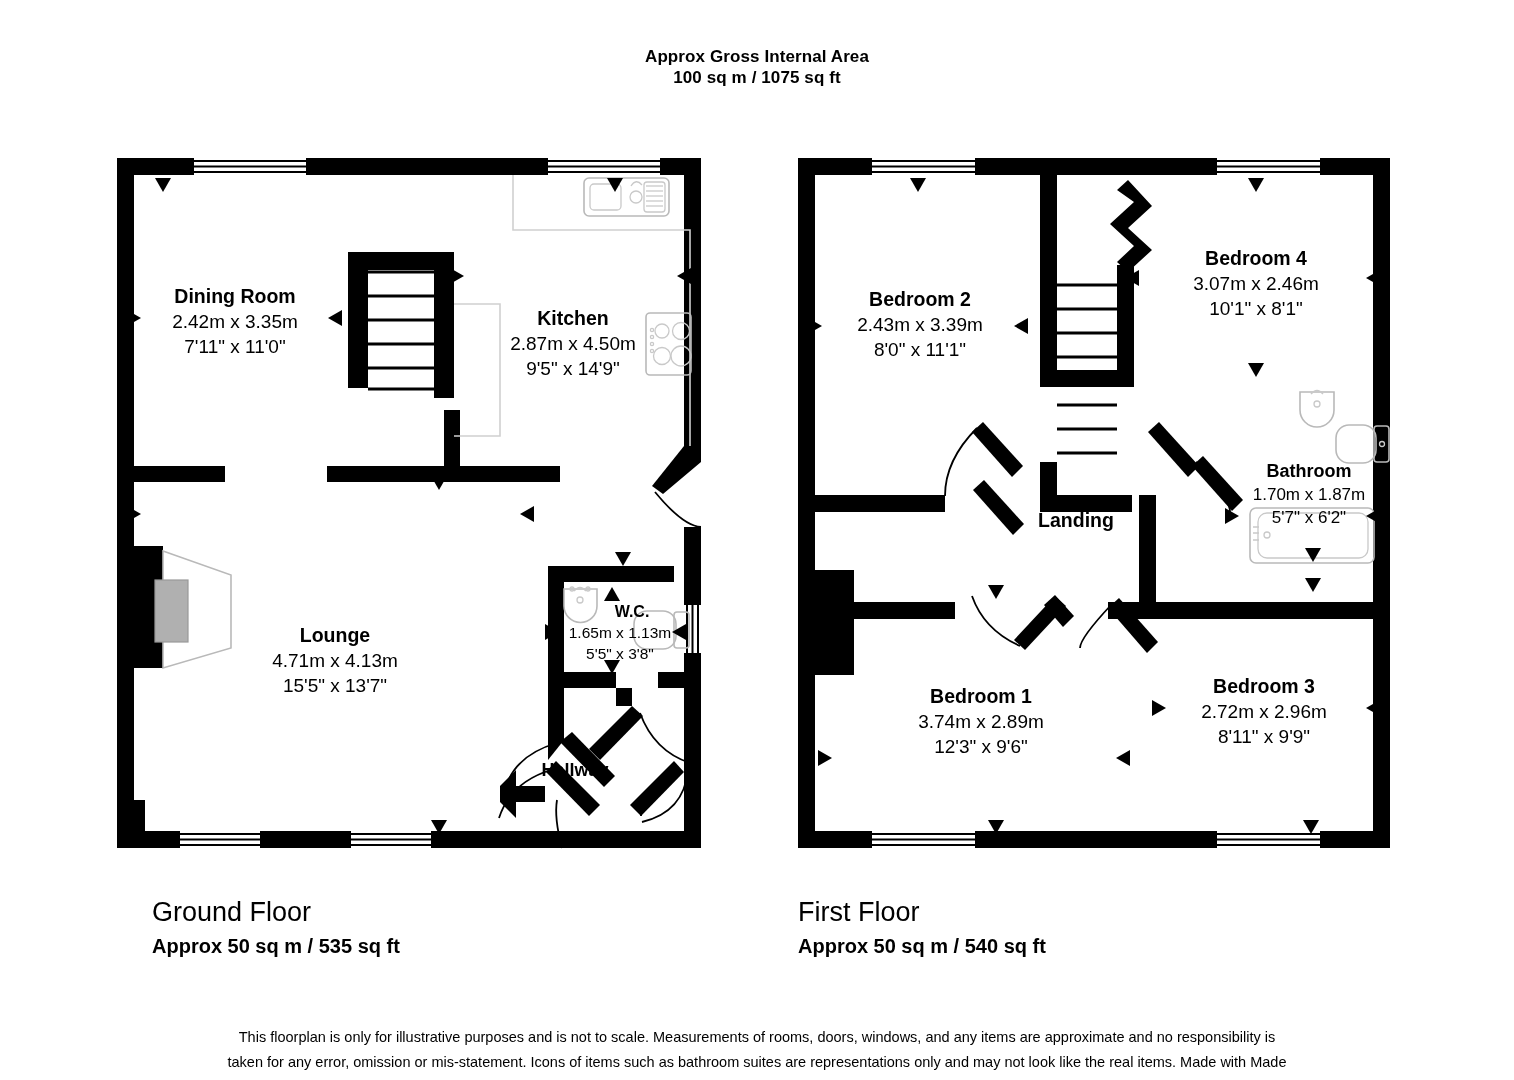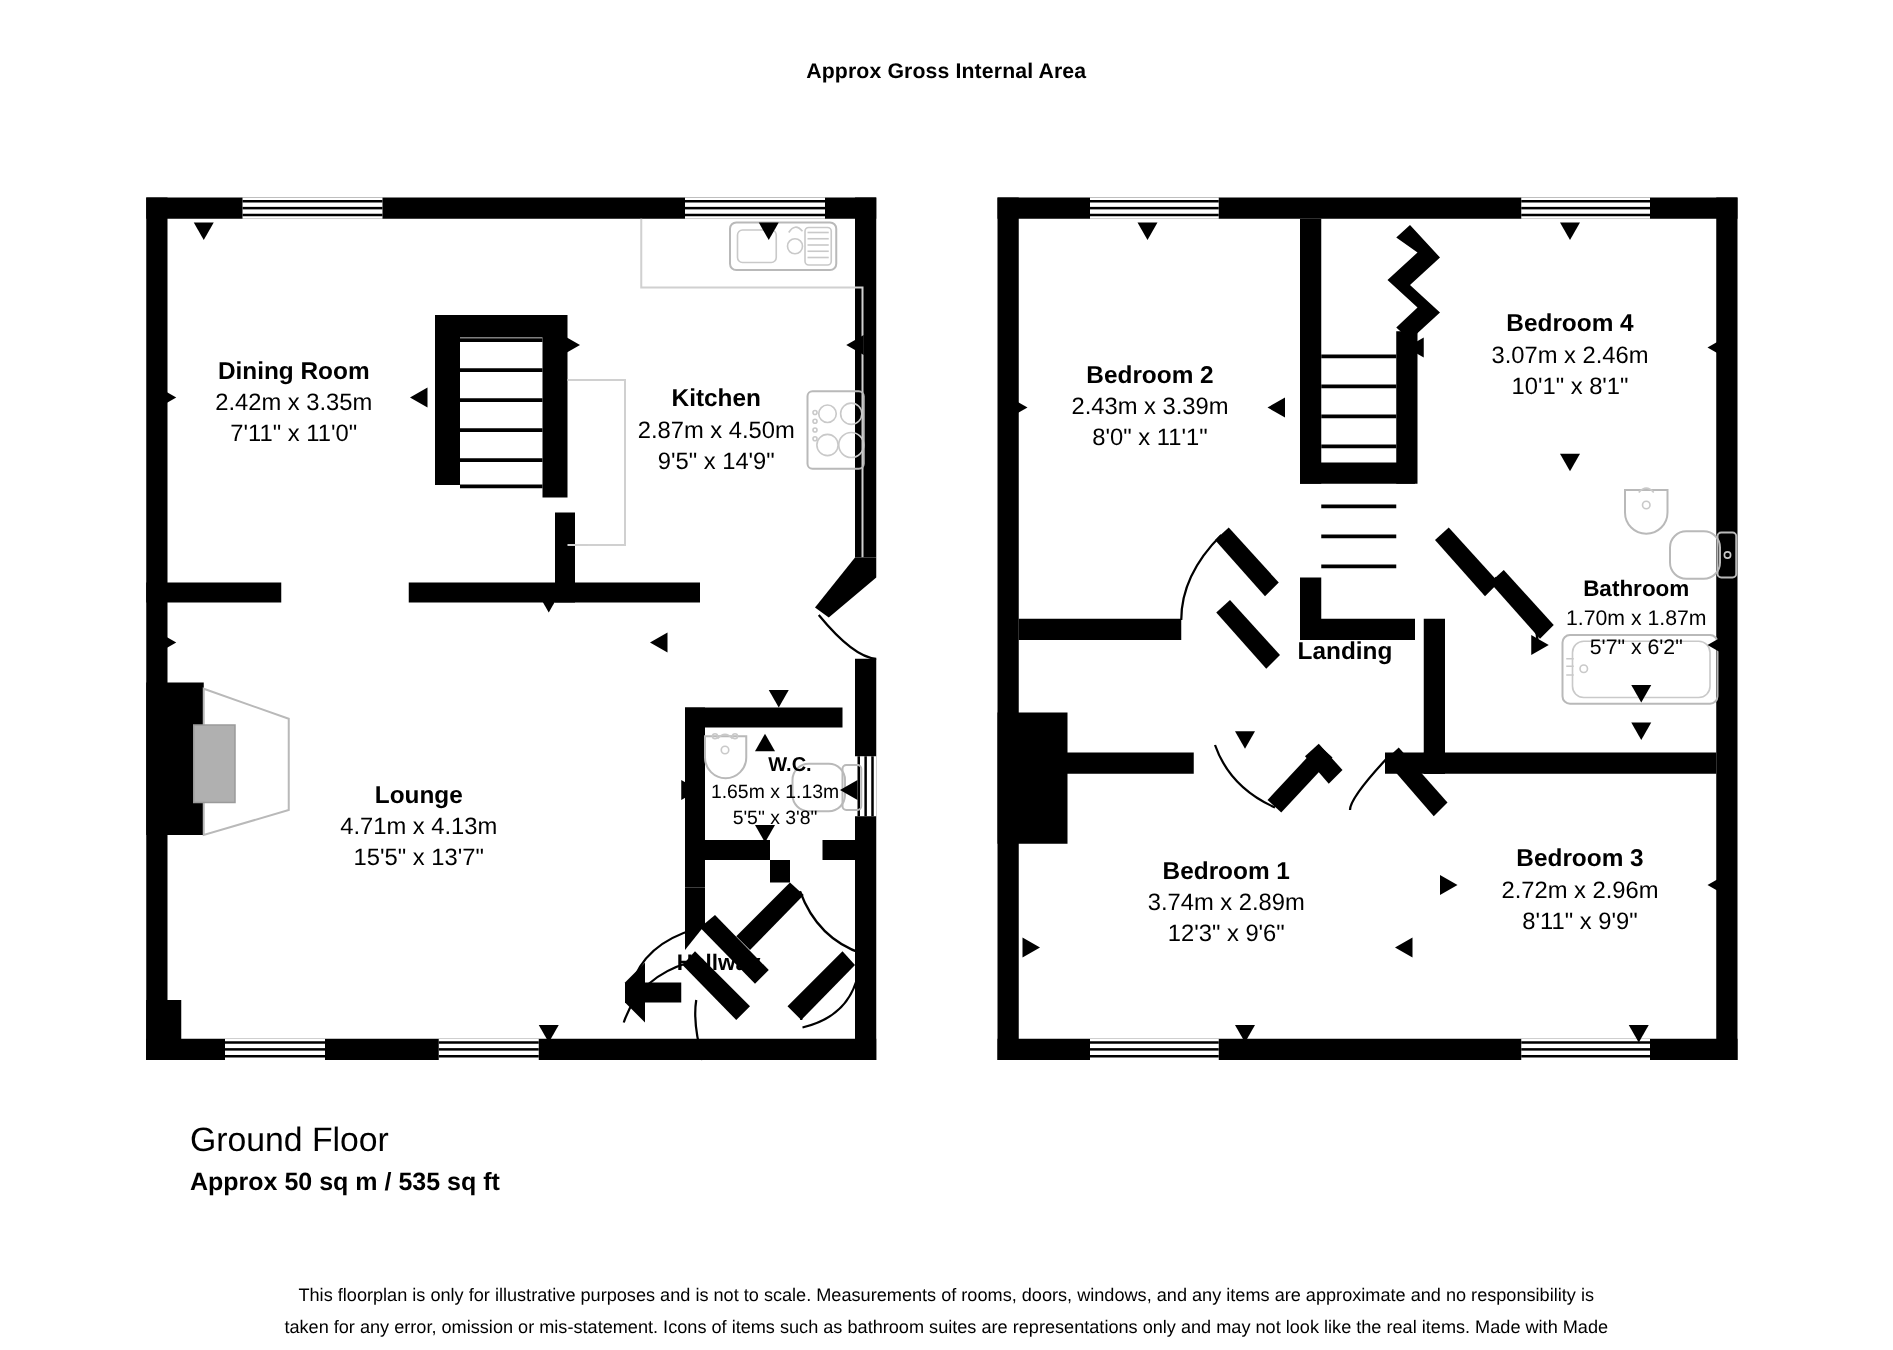--- a/index.html
+++ b/index.html
@@ -97,20 +97,21 @@
   .rname-xs { font-size: 16px; font-weight: bold; }
   .rdim-xs  { font-size: 15.5px; font-weight: normal; }
 </style>
 </head>
 <body>
 
 <div id="page">
 
   <div class="header">
     <div class="line">Approx Gross Internal Area</div>
+    <div class="line">100 sq m / 1075 sq ft</div>
   </div>
 
   <svg class="plan" viewBox="0 0 1514 1080">
 
     <g>
 
       <g>
 
         <rect class="wall" x="117" y="158" width="584" height="17"></rect>
 
@@ -467,16 +468,20 @@
         <text class="rlabel rname" x="1076" y="527">Landing</text>
       </g>
     </g>
   </svg>
 
   <div class="floor-title-block ground">
     <div class="floor-title">Ground Floor</div>
     <div class="floor-sub">Approx 50 sq m / 535 sq ft</div>
   </div>
 
+  <div class="floor-title-block first">
+    <div class="floor-title">First Floor</div>
+    <div class="floor-sub">Approx 50 sq m / 540 sq ft</div>
+  </div>
 
   <div class="disclaimer">This floorplan is only for illustrative purposes and is not to scale. Measurements of rooms, doors, windows, and any items are approximate and no responsibility is taken for any error, omission or mis-statement. Icons of items such as bathroom suites are representations only and may not look like the real items. Made with Made Snappy 360.</div>
 
 </div>
 
 </body></html>

